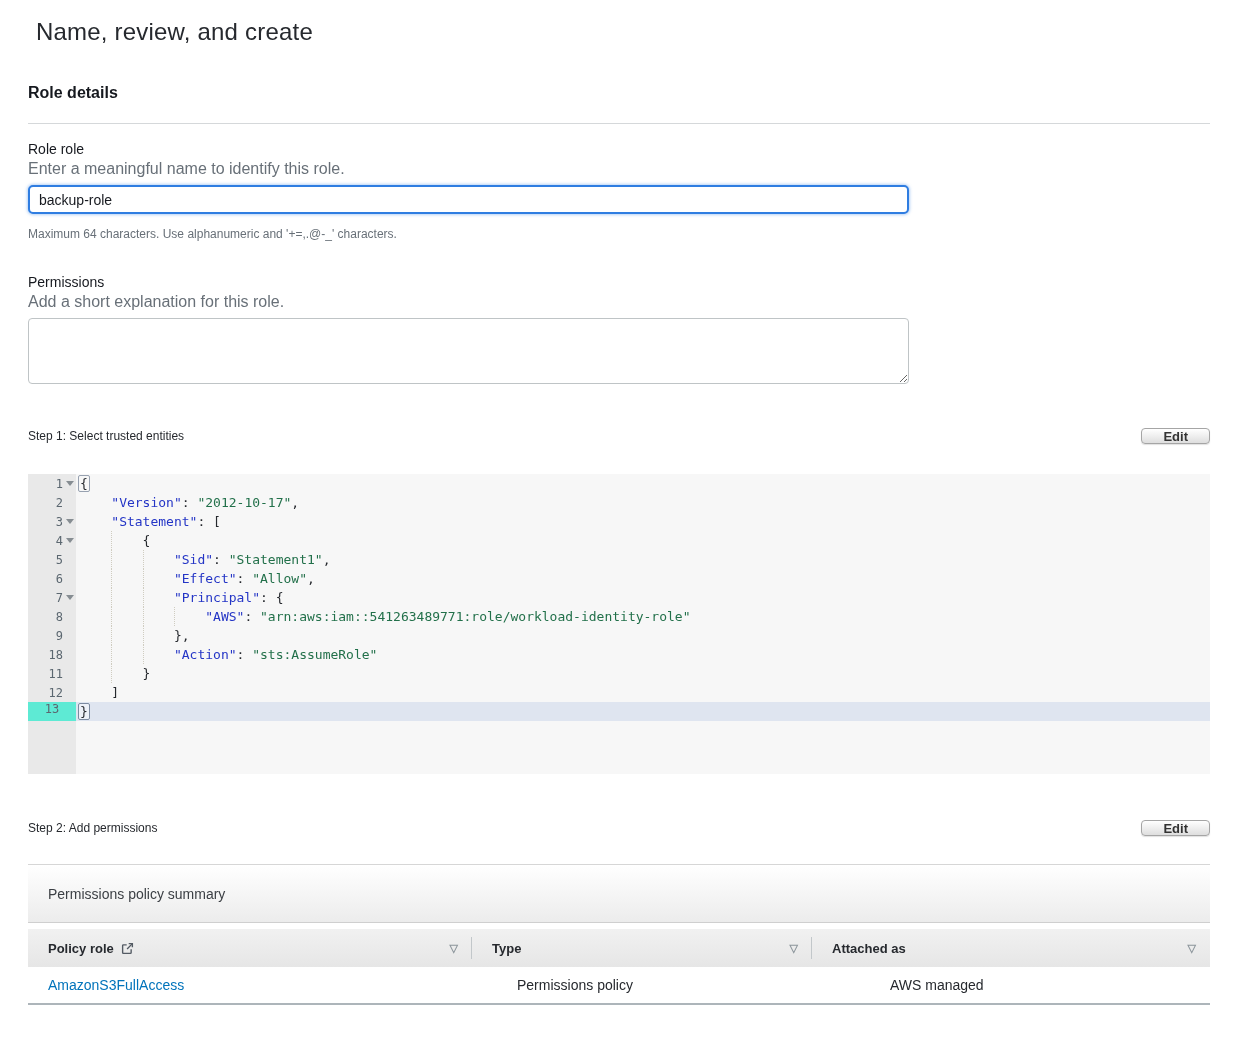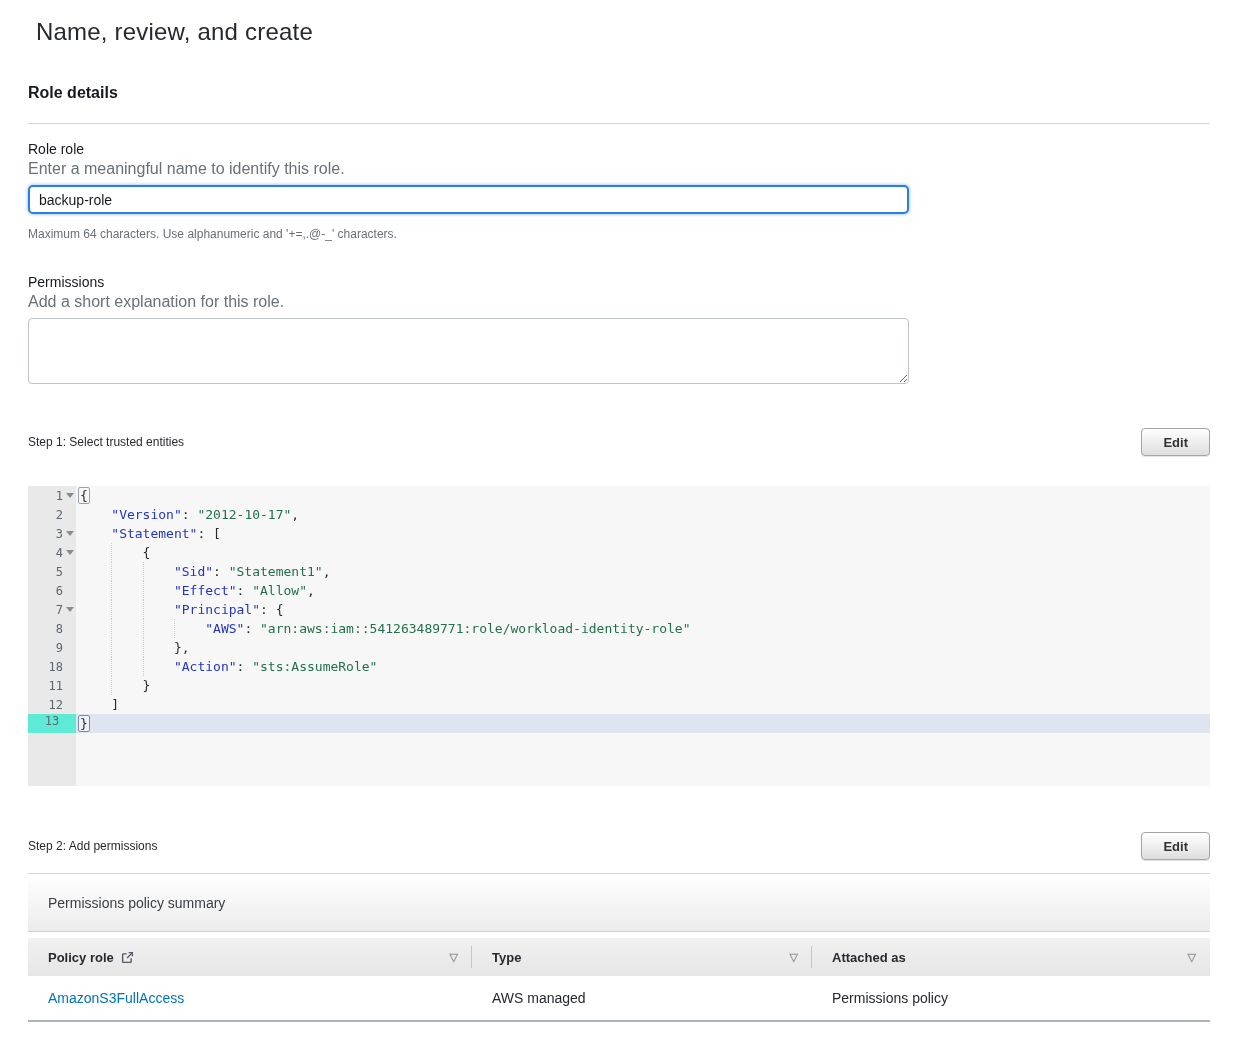--- a/index.html
+++ b/index.html
@@ -32,21 +32,21 @@
     border:1px solid #bfc4c6; border-radius:4px; resize:both;
     padding:6px 9px; font-size:14px; color:#16191f;
     font-family:"Liberation Sans", sans-serif; background:#fff; outline:none;
   }
   .field-description { margin-top:33px; }
 
   .step-header { display:flex; justify-content:space-between; align-items:center; margin-top:44px; }
   .step-header.second { margin-top:46px; }
   .step-heading { font-size:12px; font-weight:400; color:#26292e; margin:0; }
   .edit-btn {
-    min-width:67px; height:28px; padding:0 21px;
+    min-width:67px; height:16px; padding:0 21px;
     background:linear-gradient(to bottom,#ffffff,#dedede);
     border:1px solid #a5a5a5; border-radius:4px;
     box-shadow:0 1px 1px rgba(0,0,0,0.12);
     font-size:13px; font-weight:700; color:#333; cursor:pointer;
     font-family:"Liberation Sans", sans-serif;
   }
 
   
   .editor { display:flex; height:300px; margin-top:30px; font-family:"DejaVu Sans Mono", monospace; }
   .gutter { width:48px; background:#e9e9e9; flex:none; }
@@ -59,36 +59,36 @@
   .code-line { position:relative; height:19px; line-height:19px; font-size:13px; white-space:pre; padding-left:4px; color:#16191f; }
   .code-line.active { background:#dfe5f0; }
   .tok-k { color:#2435c6; }
   .tok-s { color:#22704a; }
   .tok-p { color:#26292e; }
   .tok-box { color:#26292e; border:1px solid #97a1b0; border-radius:2px; padding:0 1px; margin-left:-2px; }
   .code-line.active .tok-box { border-color:#7c8aa0; background:#eef1f8; }
   .indent-guide { position:absolute; top:0; bottom:0; border-left:1px dotted #cfccc0; }
 
   
-  .panel { margin-top:13px; border-top:1px solid #d6d6d6; }
+  .panel { margin-top:28px; border-top:1px solid #d6d6d6; }
   .panel-header {
     height:58px; display:flex; align-items:center; padding-left:20px;
     background:linear-gradient(to bottom,#ffffff,#ececec);
     border-bottom:1px solid #cfcfcf; font-size:14px; color:#3b3f44;
   }
   .table { margin-top:6px; }
   .thead { display:flex; height:38px; background:linear-gradient(to bottom,#f1f1f1,#e6e6e6); }
   .th { position:relative; display:flex; align-items:center; padding:0 14px 0 20px; font-size:13px; font-weight:700; color:#26292e; }
   .th:not(:last-child)::after { content:""; position:absolute; right:0; top:8px; bottom:8px; width:1px; background:#c2c7ca; }
   .th .sort-icon { margin-left:auto; font-size:11px; color:#8d969c; cursor:pointer; }
   .ext-icon { margin-left:7px; display:inline-flex; }
   .col-1 { width:444px; flex:none; }
   .col-2 { width:340px; flex:none; }
   .col-3 { flex:1; }
-  .trow { display:flex; height:46px; align-items:center; background:#fff; border-bottom:2px solid #adb5ba; }
+  .trow { display:flex; height:38px; align-items:center; background:#fff; border-bottom:2px solid #adb5ba;gap:25px; }
   .td { padding:0 14px 0 20px; font-size:14px; color:#26292e; }
   .td a { color:#0073bb; text-decoration:none; cursor:pointer; }
 </style>
 </head>
 <body>
 
 <div class="page">
 
   <h1 class="page-title">Name, review, and create</h1>
 
@@ -221,19 +221,19 @@
         <div class="th col-3">
           <span>Attached as</span>
           <span class="sort-icon">▽</span>
         </div>
       </div>
 
       <div class="trow">
         <div class="td col-1">
           <a>AmazonS3FullAccess</a>
         </div>
+        <div class="td col-3">Permissions policy</div>
         <div class="td col-2">AWS managed</div>
-        <div class="td col-3">Permissions policy</div>
       </div>
     </div>
   </div>
 
 </div>
 
 </body></html>

